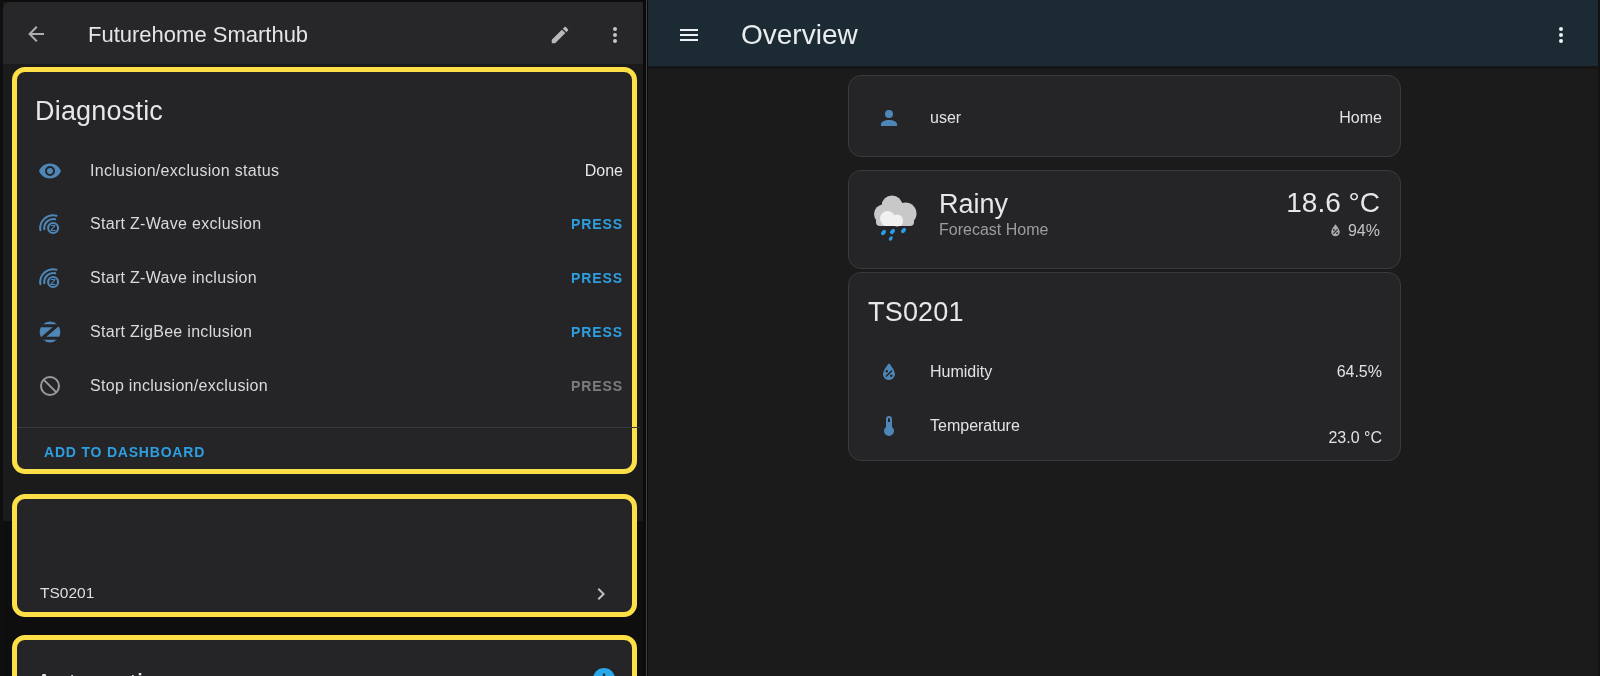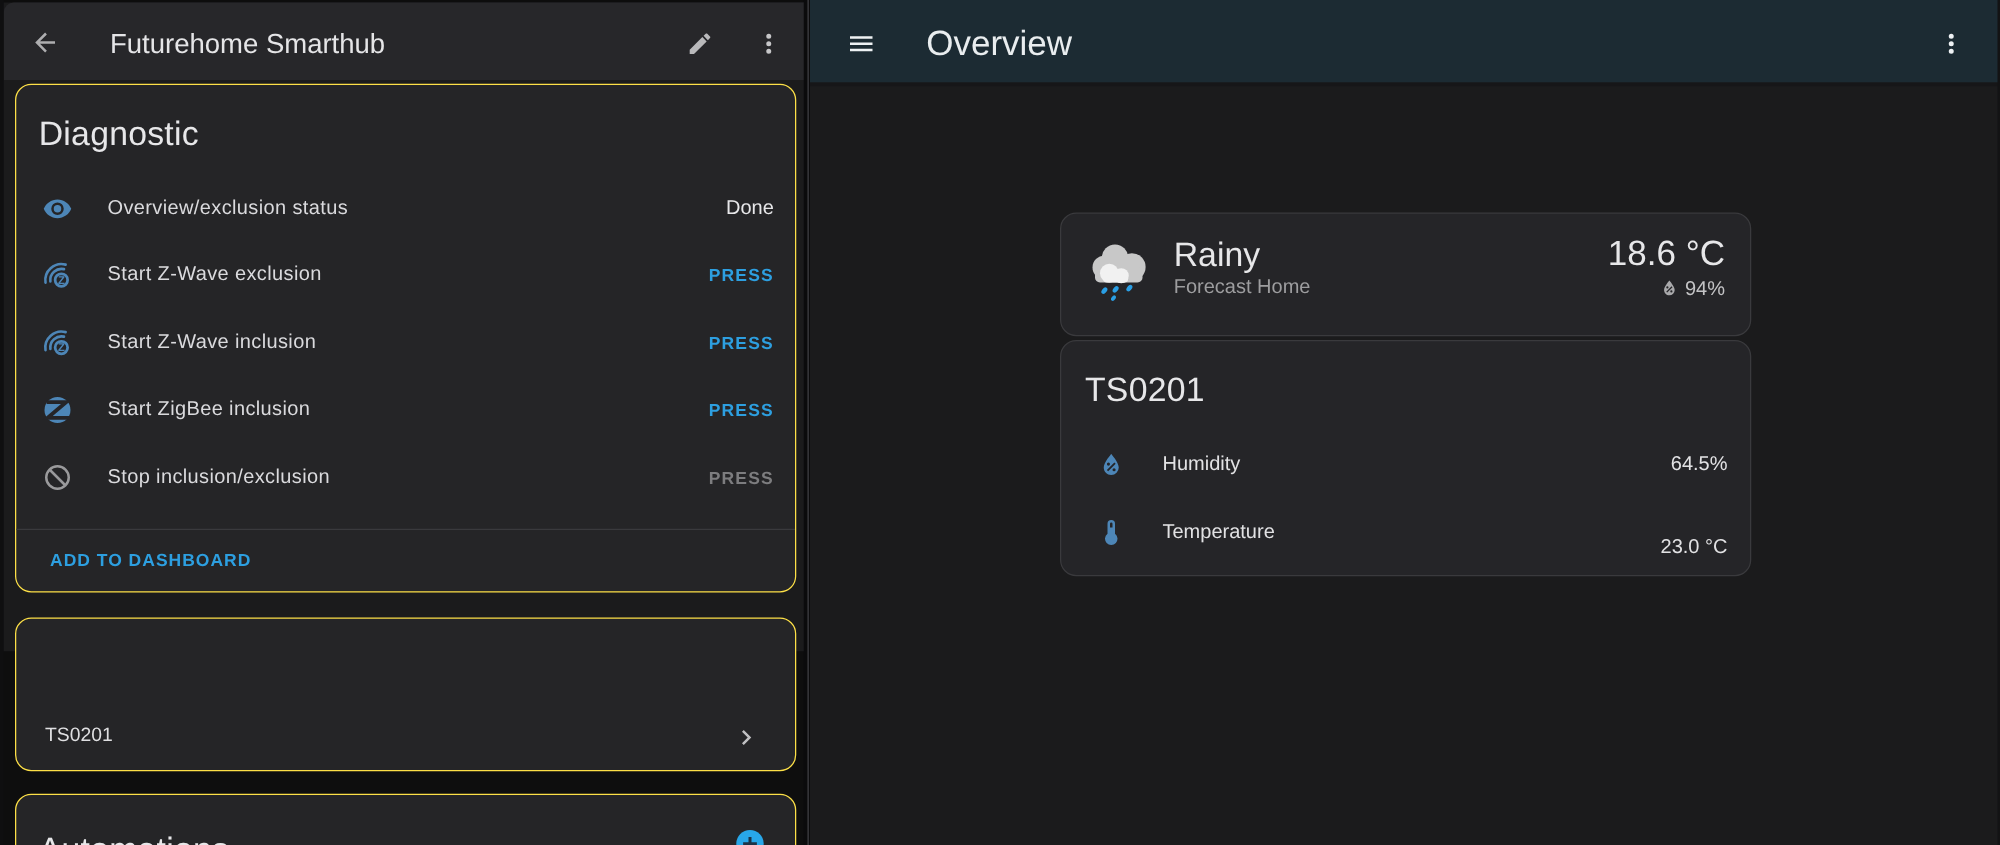--- a/index.html
+++ b/index.html
@@ -1,21 +1,21 @@
 <!DOCTYPE html>
 <html><head>
 <meta charset="utf-8">
 <style>
   * { margin:0; padding:0; box-sizing:border-box; }
   html,body { width:1600px; height:676px; overflow:hidden; background:#0e0e0e;
     font-family:"Liberation Sans", sans-serif; }
   .abs { position:absolute; }
   #left { position:absolute; left:0; top:0; width:645px; height:521px; background:#1b1b1c; }
   #lheader { position:absolute; left:3px; top:2px; width:642px; height:62px; background:#27272a; border-top-left-radius:8px; }
-  .card { position:absolute; background:#252527; border:1px solid #fde047; border-radius:13px; }
+  .card { position:absolute; background:#252527; border:5px solid #fde047; border-radius:13px; }
   .ctitle { font-size:27px; color:#e7e7e9; letter-spacing:0.2px; }
   .row { position:absolute; height:54px; }
   .ricon { position:absolute; left:21px; top:50%; margin-top:-12px; width:24px; height:24px; }
   .rlabel { position:absolute; left:73px; top:50%; transform:translateY(-50%); font-size:16px; letter-spacing:0.3px; color:#dadadd; }
   .rright { position:absolute; right:17px; top:50%; transform:translateY(-50%); font-size:16px; color:#e7e7e9; }
   .press { font-size:14px; font-weight:bold; letter-spacing:0.9px; color:#2d9fe0; }
   .pressdis { color:#7d7d7f; }
   #divider { position:absolute; left:643px; top:0; width:5px; height:676px; background:#0b0b0c; }
   #divline { position:absolute; left:645.5px; top:0; width:1px; height:676px; background:#424245; }
   #right { position:absolute; left:648px; top:0; width:952px; height:676px; background:#1b1b1c; }
@@ -43,21 +43,21 @@
         <path fill="#c6c6c8" d="M12,16A2,2 0 0,1 14,18A2,2 0 0,1 12,20A2,2 0 0,1 10,18A2,2 0 0,1 12,16M12,10A2,2 0 0,1 14,12A2,2 0 0,1 12,14A2,2 0 0,1 10,12A2,2 0 0,1 12,10M12,4A2,2 0 0,1 14,6A2,2 0 0,1 12,8A2,2 0 0,1 10,6A2,2 0 0,1 12,4Z"></path>
       </svg>
   </div>
 
   <div class="card" id="diagcard" style="left:12px;top:67px;width:625px;height:407px;">
     <div class="ctitle abs" style="left:18px;top:24px;">Diagnostic</div>
     <div class="row" style="left:0;top:71.5px;width:623px;">
       <svg class="ricon" viewBox="0 0 24 24">
           <path fill="#4d86b7" d="M12,9A3,3 0 0,1 15,12A3,3 0 0,1 12,15A3,3 0 0,1 9,12A3,3 0 0,1 12,9M12,4.5C17,4.5 21.27,7.61 23,12C21.27,16.39 17,19.5 12,19.5C7,19.5 2.73,16.39 1,12C2.73,7.61 7,4.5 12,4.5M12,7A5,5 0 0,0 7,12A5,5 0 0,0 12,17A5,5 0 0,0 17,12A5,5 0 0,0 12,7Z"></path>
         </svg>
-      <div class="rlabel">Overview/exclusion status</div>
+      <div class="rlabel">Inclusion/exclusion status</div>
       <div class="rright">Done</div>
     </div>
     <div class="row" style="left:0;top:125px;width:623px;">
       <svg class="ricon" viewBox="0 0 24 24">
           <circle cx="15.1" cy="16" r="5" fill="none" stroke="#4d86b7" stroke-width="2.2"></circle>
         <text x="15.1" y="19.2" font-family="Liberation Sans" font-size="9" font-weight="bold" fill="#4d86b7" text-anchor="middle">Z</text>
         <path d="M6.3,17.1 A9,9 0 0 1 17.2,7.3" fill="none" stroke="#4d86b7" stroke-width="2.1" stroke-linecap="round"></path>
         <path d="M2.4,18.1 A12.9,12.9 0 0 1 18.5,3.7" fill="none" stroke="#4d86b7" stroke-width="2.1" stroke-linecap="round"></path>
         </svg>
       <div class="rlabel">Start Z-Wave exclusion</div>
@@ -118,20 +118,27 @@
         <path fill="#eef2f4" d="M3,6H21V8H3V6M3,11H21V13H3V11M3,16H21V18H3V16Z"></path>
       </svg>
     <div class="abs" style="left:93px;top:50%;transform:translateY(-50%);margin-top:1.5px;font-size:28px;color:#e9edef;">Overview</div>
     <svg class="abs" style="left:901px;top:23px;" width="24" height="24" viewBox="0 0 24 24">
         <path fill="#eef2f4" d="M12,16A2,2 0 0,1 14,18A2,2 0 0,1 12,20A2,2 0 0,1 10,18A2,2 0 0,1 12,16M12,10A2,2 0 0,1 14,12A2,2 0 0,1 12,14A2,2 0 0,1 10,12A2,2 0 0,1 12,10M12,4A2,2 0 0,1 14,6A2,2 0 0,1 12,8A2,2 0 0,1 10,6A2,2 0 0,1 12,4Z"></path>
       </svg>
   </div>
   <div class="abs" style="left:0;top:66px;width:952px;height:3px;background:#161618;"></div>
   <div class="abs" style="left:950px;top:0;width:2px;height:676px;background:#131314;"></div>
 
+  <div class="rcard" style="top:75px;height:82px;">
+    <svg class="ent-icon" style="top:30px;" viewBox="0 0 24 24">
+        <path fill="#4d86b7" d="M12,4A4,4 0 0,1 16,8A4,4 0 0,1 12,12A4,4 0 0,1 8,8A4,4 0 0,1 12,4M12,14C16.42,14 20,15.79 20,18V20H4V18C4,15.79 7.58,14 12,14Z"></path>
+      </svg>
+    <div class="ent-label" style="top:33px;">user</div>
+    <div class="ent-val" style="top:33px;">Home</div>
+  </div>
 
   <div class="rcard" style="top:170px;height:99px;">
     <svg class="abs" style="left:22px;top:21px;" width="48" height="52" viewBox="0 0 48 52">
       <g>
         <circle cx="12.5" cy="22" r="9.5" fill="#c8c8c8"></circle>
         <circle cx="21" cy="14" r="10.5" fill="#c8c8c8"></circle>
         <circle cx="34.5" cy="21.5" r="11" fill="#c8c8c8"></circle>
         <rect x="5" y="22" width="38" height="12" rx="4" fill="#c8c8c8"></rect>
         <circle cx="16.5" cy="26.5" r="7.5" fill="#f1f1f1"></circle>
         <circle cx="26" cy="28.5" r="6" fill="#f1f1f1"></circle>

